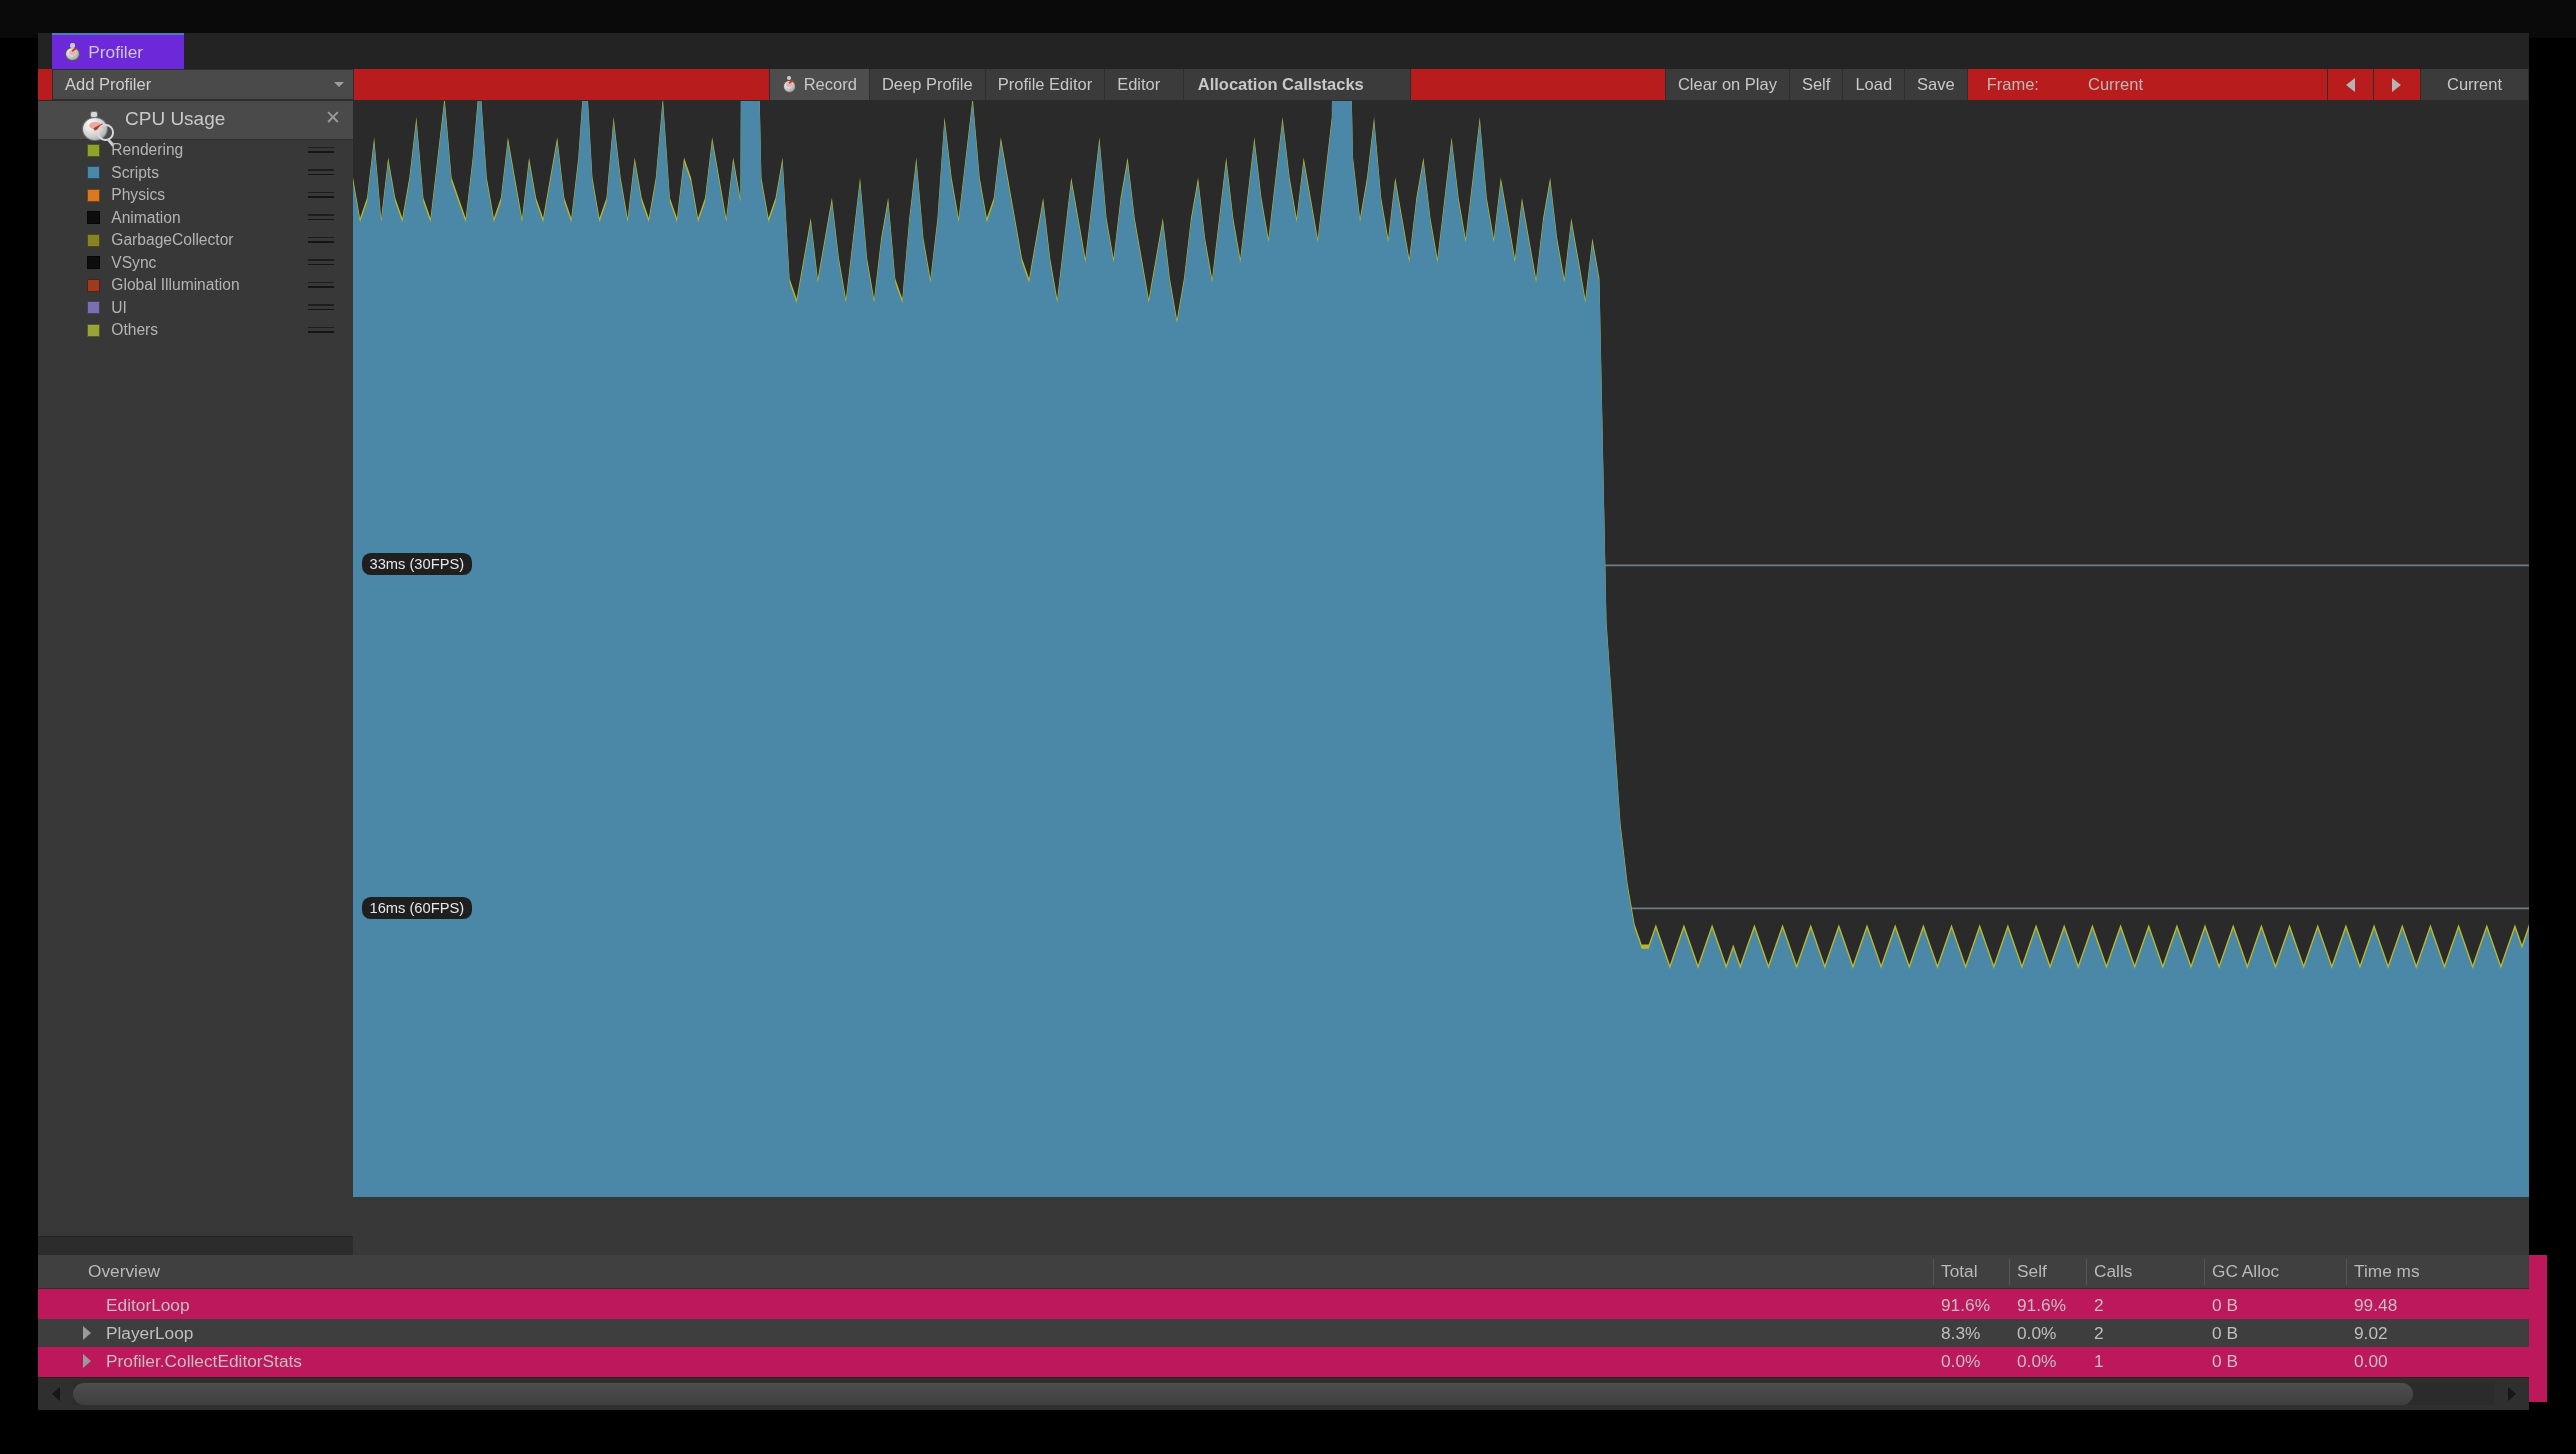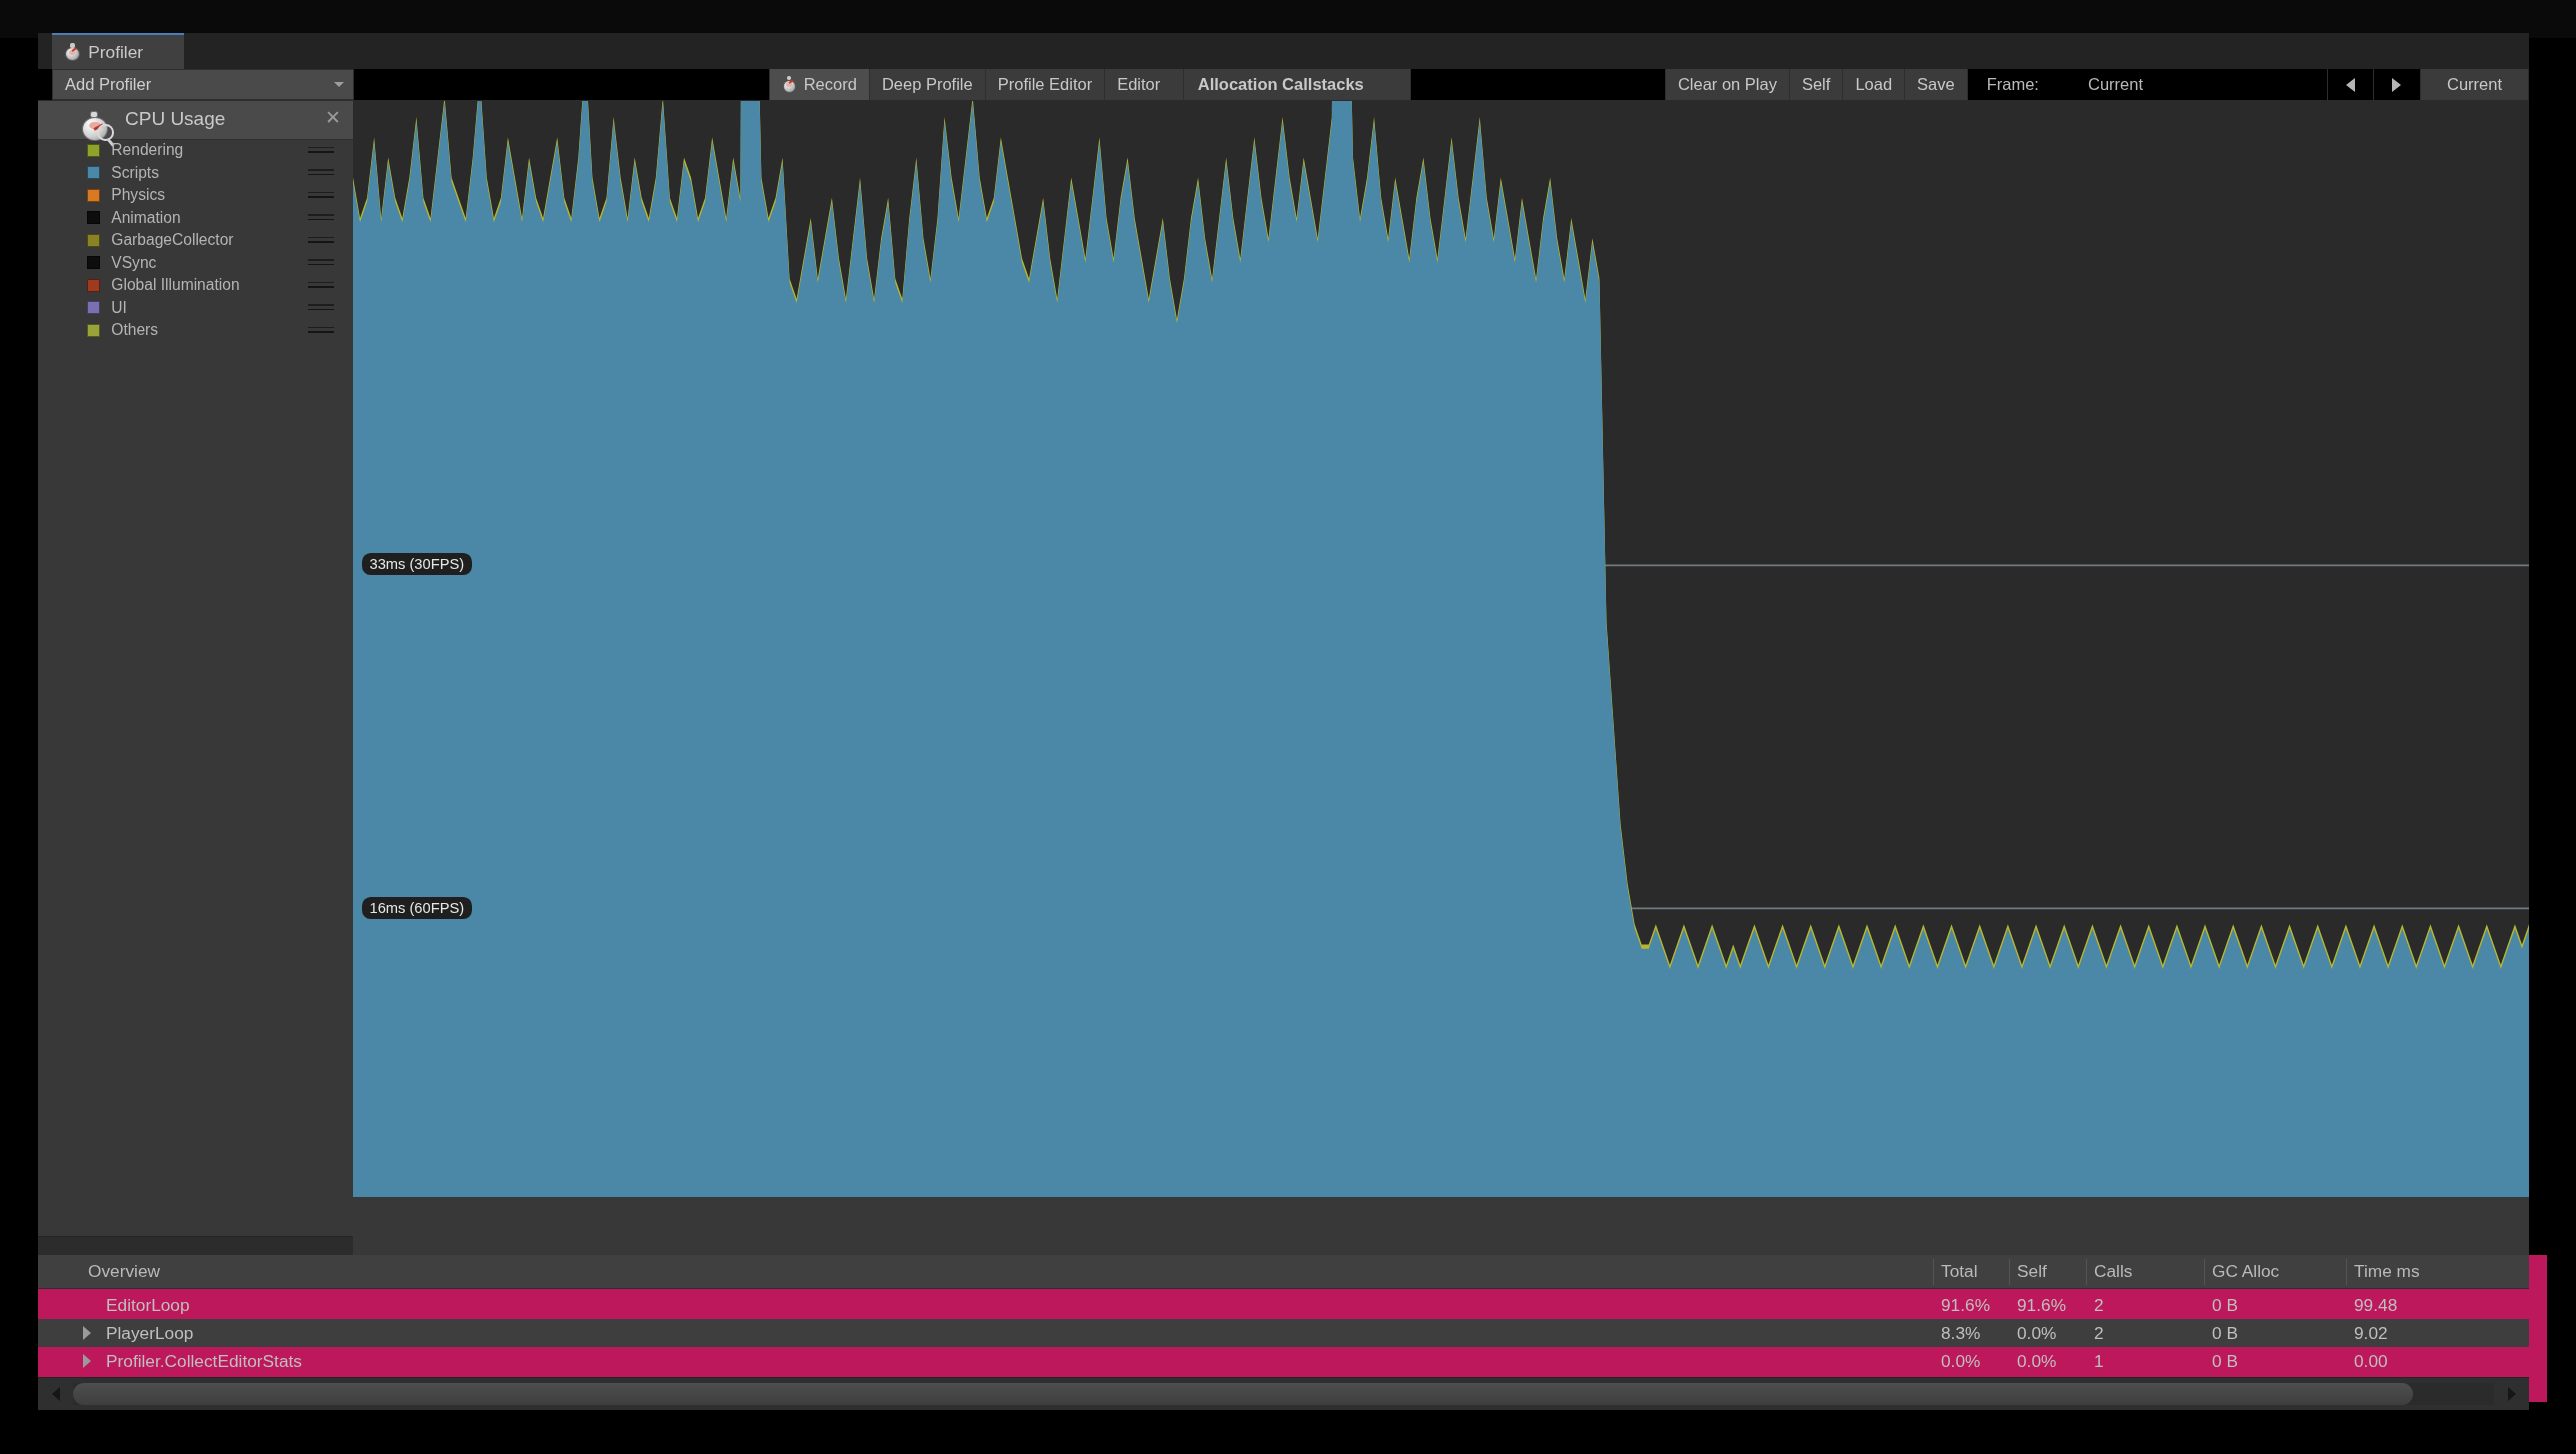--- a/index.html
+++ b/index.html
@@ -23,34 +23,34 @@
   .win-menu .caret{width:0;height:0;border-left:6px solid transparent;border-right:6px solid transparent;
                    border-top:6px solid #8a8a8a;}
   .win-menu .bars{display:flex;flex-direction:column;gap:3.5px;}
   .win-menu .bars i{display:block;width:29.5px;height:2.6px;background:#9a9a9a;}
 
   
   .editor{position:absolute;left:38px;top:33px;width:2491px;height:1376px;background:#383838;}
 
   
   .tabstrip{position:absolute;left:0;top:0;width:2491px;height:36px;background:#232323;}
-  .tab{position:absolute;left:14px;top:0;height:36px;width:132px;background:#404040;
+  .tab{position:absolute;left:14px;top:0;height:36px;width:132px;background:#6d28d9;
        border-top:2.6px solid #4a7ebb;box-sizing:border-box;display:flex;align-items:center;padding-left:12px;gap:7px;}
   .tab .lbl{color:#c9c9c9;font-size:17.3px;}
 
   
   .sw{position:relative;width:17.3px;height:17.3px;flex:0 0 auto;}
   .sw .body{position:absolute;left:0.9px;top:3.5px;width:14.7px;height:14px;border-radius:50%;
             background:radial-gradient(circle at 35% 30%,#fdfdfd,#b9b9b9 60%,#7e7e7e);border:0.9px solid #5a5a5a;box-sizing:border-box;}
   .sw .btn{position:absolute;left:6px;top:0px;width:5.2px;height:4.3px;background:#c9c9c9;border-radius:1.7px;}
   .sw .hand{position:absolute;left:7.8px;top:7px;width:5.2px;height:1.7px;background:#c03a2b;transform-origin:0 50%;transform:rotate(-35deg);}
   .sw .dot{position:absolute;left:5.2px;top:7px;width:6px;height:4.3px;border-radius:50%;background:#e7a7a0;opacity:.85;}
 
   
-  .toolbar{position:absolute;left:0;top:36px;width:2491px;height:31px;background:#000000;
+  .toolbar{position:absolute;left:0;top:36px;width:2491px;height:31px;background:#b91c1c;
            border-bottom:0.9px solid #2b2b2b;display:flex;align-items:stretch;}
   .dd{height:31px;box-sizing:border-box;display:flex;align-items:center;justify-content:space-between;
       background:#4a4a4a;border:0.9px solid #2e2e2e;color:#cfcfcf;font-size:16.5px;padding:0 8.7px 0 12px;}
   .dd .caret{width:0;height:0;border-left:5.2px solid transparent;border-right:5.2px solid transparent;border-top:5.2px solid #9e9e9e;margin-left:8.7px;}
   .tb-btn{display:flex;align-items:center;justify-content:center;height:31px;padding:0 12px;color:#c8c8c8;
           font-size:16.5px;border-right:0.9px solid #2e2e2e;box-sizing:border-box;background:#3b3b3b;gap:7px;white-space:nowrap;}
   .tb-btn.first{border-left:0.9px solid #2e2e2e;}
   .tb-btn.on{background:#4d4d4d;}
   .tb-lbl{display:flex;align-items:center;height:31px;padding:0 14px 0 19px;color:#b9b9b9;font-size:16.5px;white-space:nowrap;}
   .tb-arrow{display:flex;align-items:center;justify-content:center;width:47px;height:31px;

